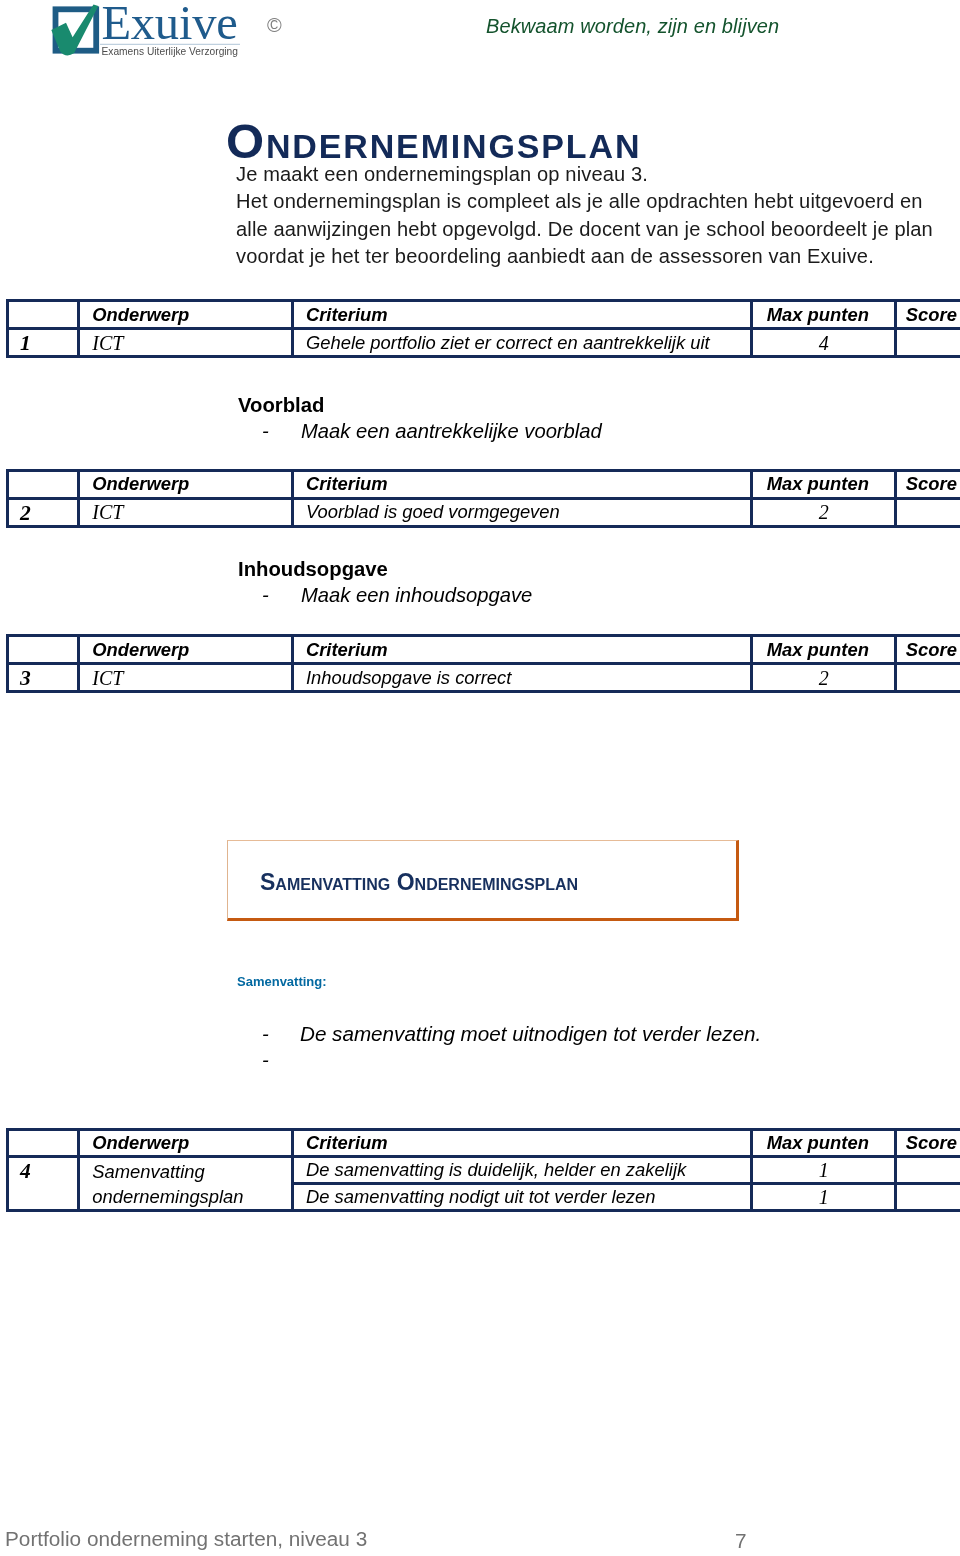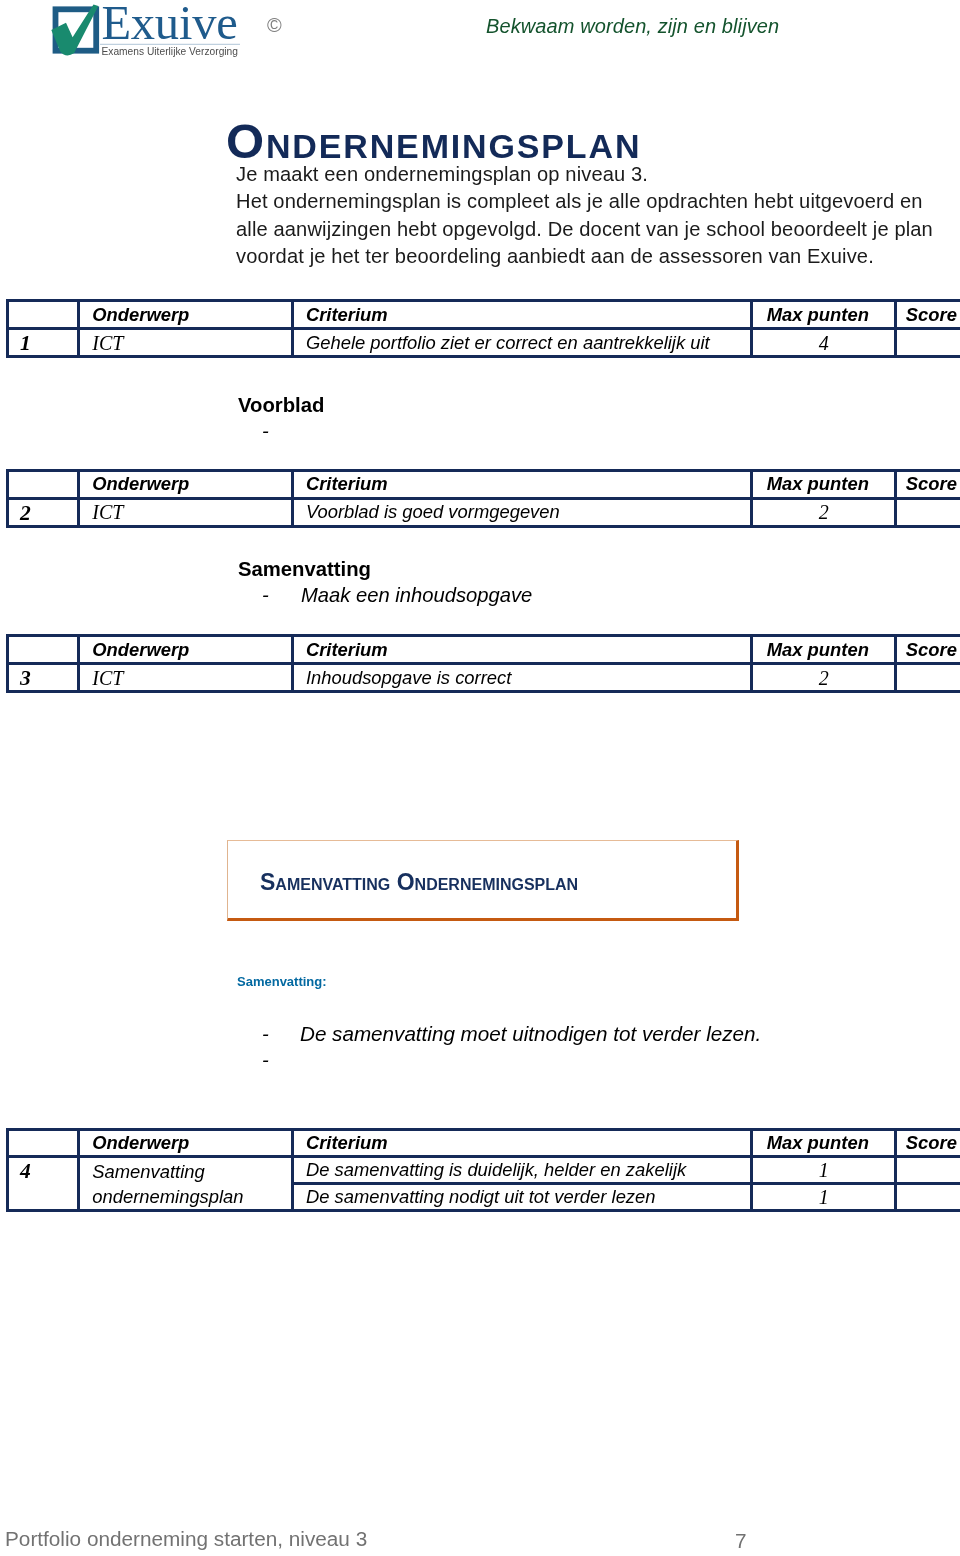--- a/index.html
+++ b/index.html
@@ -100,41 +100,42 @@
       <td class="c-sub serif">ICT</td>
       <td class="c-cri">Gehele portfolio ziet er correct en aantrekkelijk uit</td>
       <td class="c-max serif">4</td>
       <td class="c-sco"></td>
     </tr>
   </tbody>
     </table>
 
   <div class="sec-h" style="left:238px;top:392.5px">Voorblad</div>
   <div class="sec-dash" style="left:262px;top:418px">-</div>
+  <div class="sec-b" style="left:301px;top:418px">Maak een aantrekkelijke voorblad</div>
 
   <table class="crit" style="top:468.7px">
     <tbody>
         <tr>
       <td class="c-num hd"></td>
       <td class="c-sub hd">Onderwerp</td>
       <td class="c-cri hd">Criterium</td>
       <td class="c-max hd">Max punten</td>
       <td class="c-sco hd" style="padding-left:9px">Score</td>
     </tr>
     <tr>
       <td class="c-num">2</td>
       <td class="c-sub serif">ICT</td>
       <td class="c-cri">Voorblad is goed vormgegeven</td>
       <td class="c-max serif">2</td>
       <td class="c-sco"></td>
     </tr>
   </tbody>
     </table>
 
-  <div class="sec-h" style="left:238px;top:556.5px">Samenvatting</div>
+  <div class="sec-h" style="left:238px;top:556.5px">Inhoudsopgave</div>
   <div class="sec-dash" style="left:262px;top:582px">-</div>
   <div class="sec-b" style="left:301px;top:582px">Maak een inhoudsopgave</div>
 
   <table class="crit" style="top:634.2px">
     <tbody>
         <tr>
       <td class="c-num hd"></td>
       <td class="c-sub hd">Onderwerp</td>
       <td class="c-cri hd">Criterium</td>
       <td class="c-max hd">Max punten</td>

